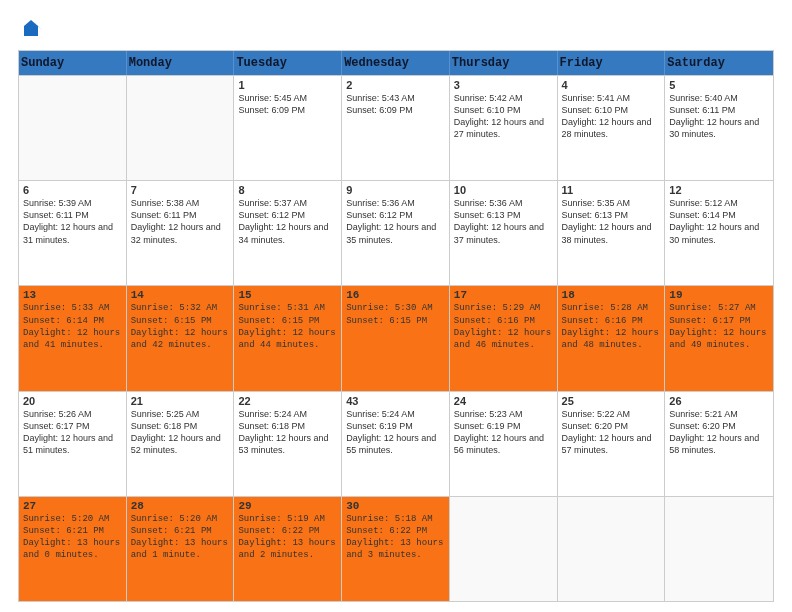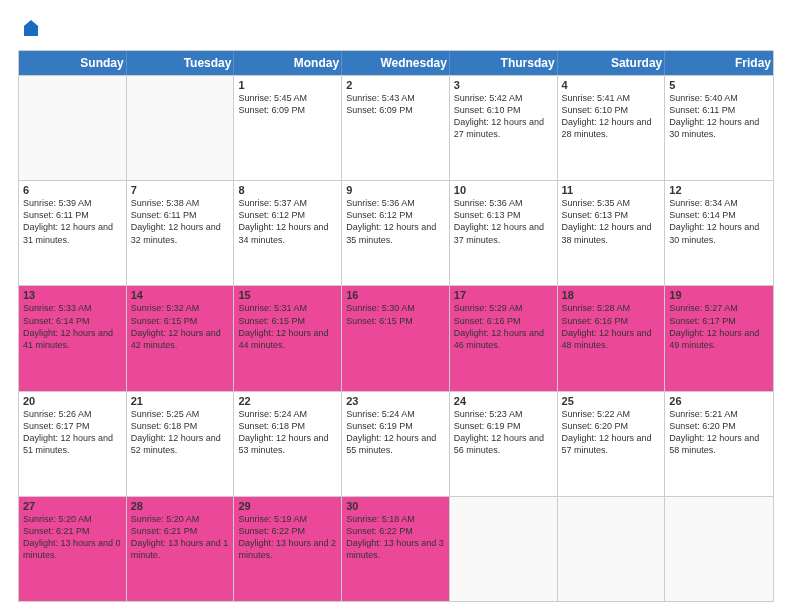--- a/index.html
+++ b/index.html
@@ -65,26 +65,27 @@
       display: flex;
       flex-direction: column;
       border: 1px solid #ccc;
     }
     .cal-header-row {
       display: grid;
       grid-template-columns: repeat(7, 1fr);
       background: #3579c0;
     }
     .cal-header-cell {
-      color: #ffffff;
+      color: #0f172a;
       font-size: 12px;
       font-weight: bold;
-      text-align: right;
+      text-align: left;
       padding: 5px 2px;
       border-right: 1px solid #5a90cc;
+      font-family: Liberation Mono, monospace;
     }
     .cal-header-cell:last-child { border-right: none; }
     .cal-body {
       flex: 1;
       display: flex;
       flex-direction: column;
     }
     .cal-row {
       display: grid;
       grid-template-columns: repeat(7, 1fr);
@@ -95,21 +96,21 @@
       border-right: 1px solid #ccc;
       padding: 3px 4px;
       font-size: 9.5px;
       color: #333;
       background: #fff;
       min-height: 0;
       overflow: hidden;
     }
     .cal-cell:last-child { border-right: none; }
     .cal-cell.empty { background: #f9f9f9; }
-    .cal-cell.shaded { background: #ec4899; }
+    .cal-cell.shaded { background: #f97316; font-family: Liberation Mono, monospace; }
     .day-num {
       font-size: 11px;
       font-weight: bold;
       color: #333;
       margin-bottom: 1px;
     }
     .cell-text {
       font-size: 9px;
       color: #333;
       line-height: 1.35;
@@ -132,26 +133,26 @@
     </div>
     <div class="title-block">
       <div class="month-title"></div>
       <div class="subtitle"></div>
     </div>
   </div>
 
   <div class="calendar">
     <div class="cal-header-row" id="cal-header">
         <div class="cal-header-cell">Sunday</div>
+        <div class="cal-header-cell">Monday</div>
         <div class="cal-header-cell">Tuesday</div>
-        <div class="cal-header-cell">Monday</div>
         <div class="cal-header-cell">Wednesday</div>
         <div class="cal-header-cell">Thursday</div>
+        <div class="cal-header-cell">Friday</div>
         <div class="cal-header-cell">Saturday</div>
-        <div class="cal-header-cell">Friday</div>
       </div>
     <div class="cal-body" id="cal-body">
         <div class="cal-row">
           <div class="cal-cell empty"></div>
           <div class="cal-cell empty"></div>
           <div class="cal-cell">
             <div class="day-num">1</div>
             <div class="cell-text">Sunrise: 5:45 AM</div>
             <div class="cell-text">Sunset: 6:09 PM</div>
           </div>
@@ -211,21 +212,21 @@
             <div class="cell-text">Daylight: 12 hours and 37 minutes.</div>
           </div>
           <div class="cal-cell">
             <div class="day-num">11</div>
             <div class="cell-text">Sunrise: 5:35 AM</div>
             <div class="cell-text">Sunset: 6:13 PM</div>
             <div class="cell-text">Daylight: 12 hours and 38 minutes.</div>
           </div>
           <div class="cal-cell">
             <div class="day-num">12</div>
-            <div class="cell-text">Sunrise: 8:34 AM</div>
+            <div class="cell-text">Sunrise: 5:12 AM</div>
             <div class="cell-text">Sunset: 6:14 PM</div>
             <div class="cell-text">Daylight: 12 hours and 30 minutes.</div>
           </div>
         </div>
         <div class="cal-row">
           <div class="cal-cell shaded">
             <div class="day-num">13</div>
             <div class="cell-text">Sunrise: 5:33 AM</div>
             <div class="cell-text">Sunset: 6:14 PM</div>
             <div class="cell-text">Daylight: 12 hours and 41 minutes.</div>
@@ -279,21 +280,21 @@
             <div class="cell-text">Sunset: 6:18 PM</div>
             <div class="cell-text">Daylight: 12 hours and 52 minutes.</div>
           </div>
           <div class="cal-cell">
             <div class="day-num">22</div>
             <div class="cell-text">Sunrise: 5:24 AM</div>
             <div class="cell-text">Sunset: 6:18 PM</div>
             <div class="cell-text">Daylight: 12 hours and 53 minutes.</div>
           </div>
           <div class="cal-cell">
-            <div class="day-num">23</div>
+            <div class="day-num">43</div>
             <div class="cell-text">Sunrise: 5:24 AM</div>
             <div class="cell-text">Sunset: 6:19 PM</div>
             <div class="cell-text">Daylight: 12 hours and 55 minutes.</div>
           </div>
           <div class="cal-cell">
             <div class="day-num">24</div>
             <div class="cell-text">Sunrise: 5:23 AM</div>
             <div class="cell-text">Sunset: 6:19 PM</div>
             <div class="cell-text">Daylight: 12 hours and 56 minutes.</div>
           </div>

